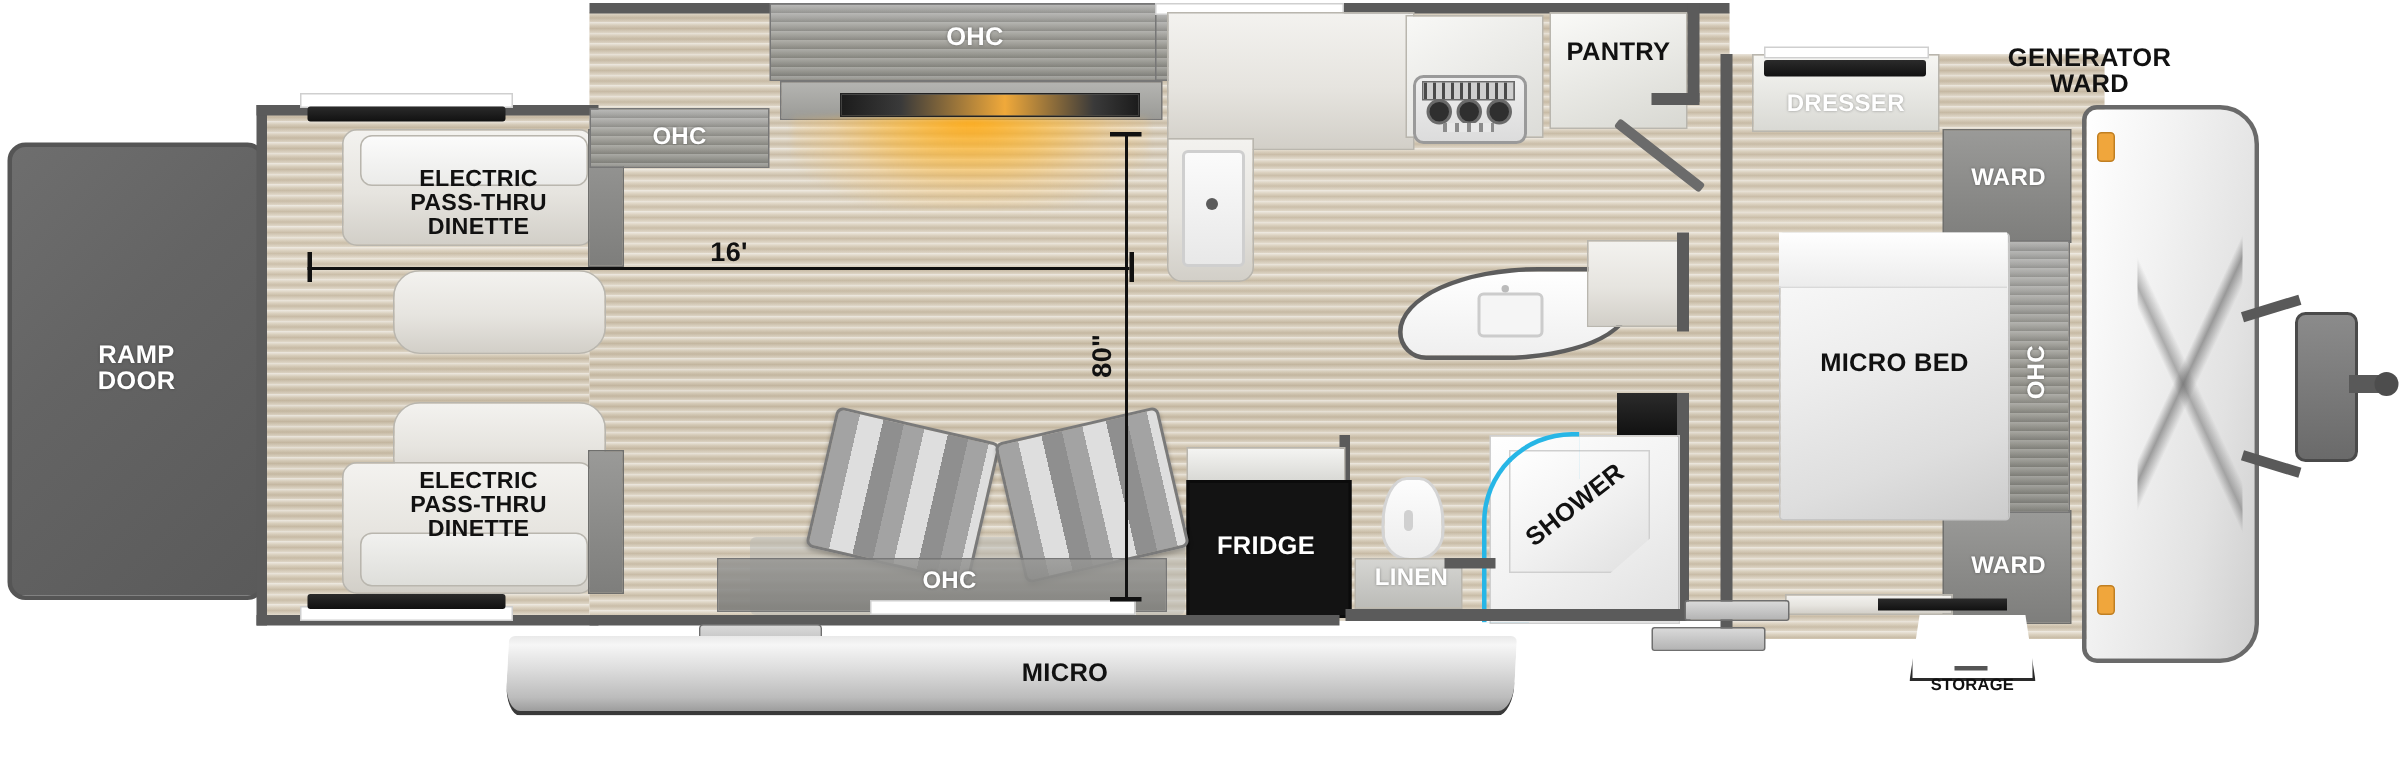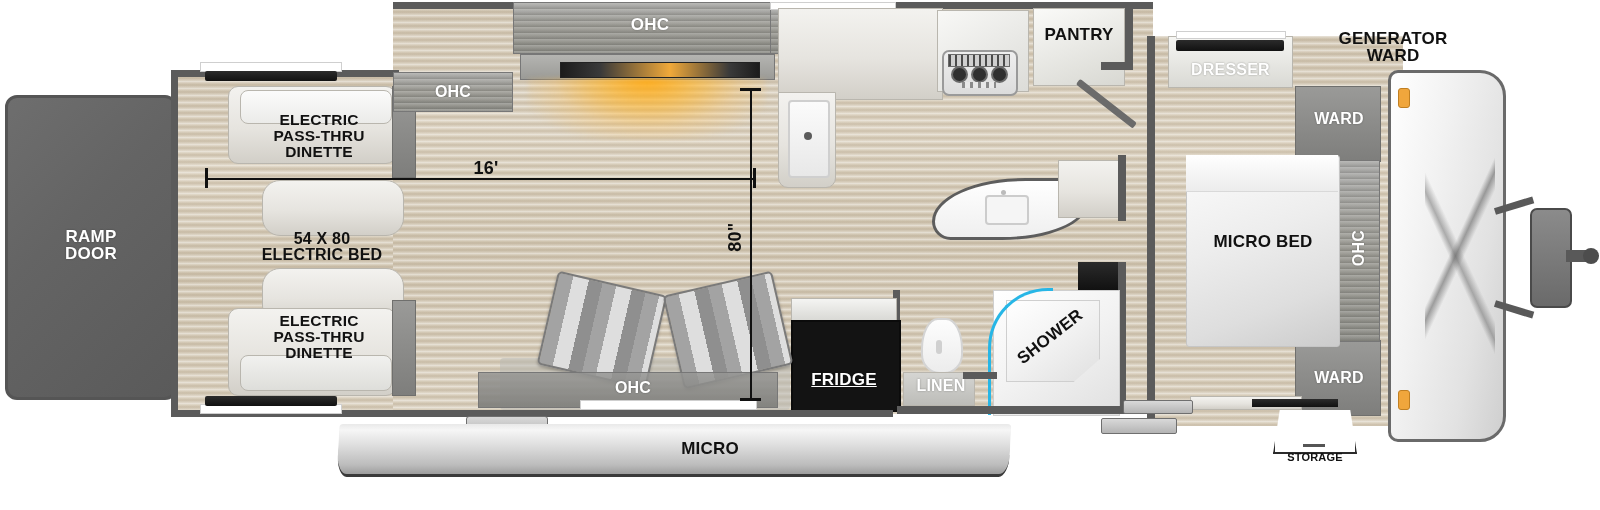--- a/index.html
+++ b/index.html
@@ -288,22 +288,20 @@
   <div class="dark-strip" style="left:205px; top:396px; width:132px; height:10px; border-radius:2px;"></div>
 
   <div class="cab" style="left:228px; top:86px; width:168px; height:78px; border-radius:10px;"></div>
   <div class="cab" style="left:240px; top:90px; width:152px; height:34px; border-radius:8px; background:linear-gradient(to bottom,#fbfbfb,#ebebe9);"></div>
   <div class="lbl lbl-dark" style="left:244px; top:112px; width:150px; font-size:15.5px;">ELECTRIC
 PASS-THRU
 DINETTE</div>
 
   <div class="cab" style="left:262px; top:180px; width:142px; height:56px; border-radius:18px;"></div>
   <div class="cab" style="left:262px; top:268px; width:142px; height:56px; border-radius:18px;"></div>
-  <div class="lbl lbl-dark" style="left:232px; top:231px; width:180px; font-size:16px;">54 X 80
-ELECTRIC BED</div>
 
   <div class="cab" style="left:228px; top:308px; width:168px; height:88px; border-radius:10px;"></div>
   <div class="cab" style="left:240px; top:355px; width:152px; height:36px; border-radius:8px; background:linear-gradient(to bottom,#f1f1ef,#dededa);"></div>
   <div class="lbl lbl-dark" style="left:244px; top:313px; width:150px; font-size:15.5px;">ELECTRIC
 PASS-THRU
 DINETTE</div>
 
   <div class="cab-gray" style="left:392px; top:86px; width:24px; height:92px;"></div>
   <div class="cab-gray" style="left:392px; top:300px; width:24px; height:96px;"></div>
 
@@ -407,21 +405,21 @@
   <div class="abs" style="left:936px; top:340px; width:6px; height:14px; background:#d0d0d0; border-radius:3px;"></div>
 
   <div class="cab" style="left:903px; top:372px; width:72px; height:34px; background:linear-gradient(to bottom,#d5d5d2,#bcbcb8);"></div>
   <div class="lbl lbl-white" style="left:903px; top:378px; width:76px; font-size:16px;">LINEN</div>
 
   <div class="wall" style="left:893px; top:290px; width:7px; height:120px;"></div>
   <div class="wall" style="left:963px; top:372px; width:34px; height:7px;"></div>
 
   <div class="cab" style="left:791px; top:298px; width:106px; height:24px; background:linear-gradient(to bottom,#f4f4f2,#d8d8d4);"></div>
   <div class="fridge" style="left:791px; top:320px; width:106px; height:88px;"></div>
-  <div class="lbl lbl-white" style="left:791px; top:371px; width:106px; font-size:17px;text-decoration:underline;">FRIDGE</div>
+  <div class="lbl lbl-white" style="left:791px; top:355px; width:106px; font-size:17px;">FRIDGE</div>
 
   <div class="sofa-base" style="left:500px; top:358px; width:290px; height:52px;"></div>
   <div class="sofa" style="left:546px; top:282px; width:108px; height:92px; transform:rotate(13deg);"></div>
   <div class="sofa" style="left:672px; top:282px; width:108px; height:92px; transform:rotate(-13deg);"></div>
 
   <div class="ohc-band" style="left:478px; top:372px; width:300px; height:36px; background:linear-gradient(to bottom,rgba(150,150,148,0.85),rgba(125,125,122,0.9));"></div>
   <div class="lbl lbl-white" style="left:578px; top:380px; width:110px; font-size:16px;">OHC</div>
 
   <div class="wall" style="left:393px; top:410px; width:500px; height:7px;"></div>
   <div class="wall" style="left:897px; top:406px; width:230px; height:8px;"></div>

